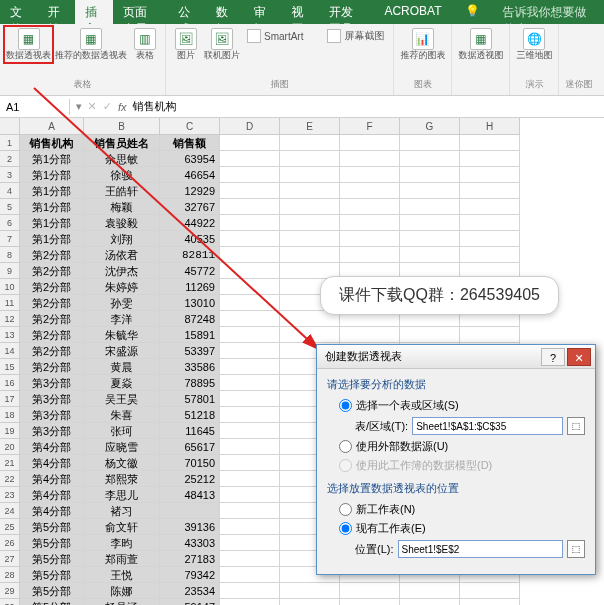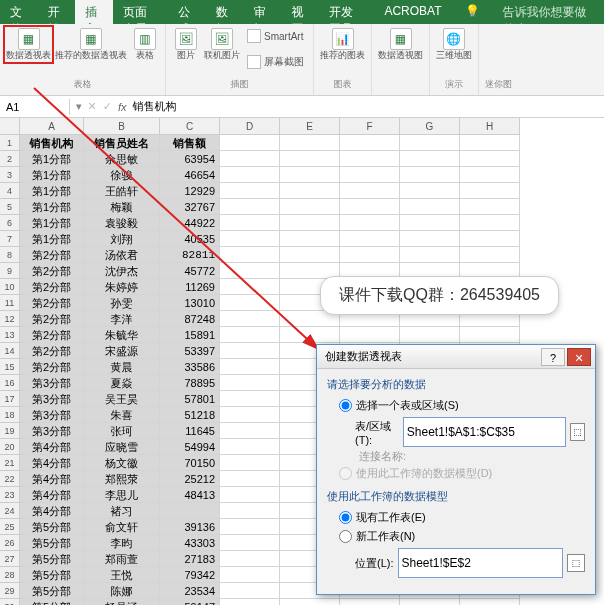--- a/index.html
+++ b/index.html
@@ -48,21 +48,21 @@
 .dlg-title { display: flex; align-items: center; height: 24px; background: linear-gradient(#fdfdfd,#e4e4e4); border-bottom: 1px solid #c8c8c8; padding: 0 4px 0 8px; }
 .dlg-title .t { flex: 1; font-size: 11px; }
 .dlg-title .wbtn { width: 24px; height: 18px; margin-left: 2px; text-align: center; line-height: 18px; font-size: 11px; border: 1px solid #b8b8b8; background: #f4f4f4; cursor: pointer; }
 .dlg-title .wbtn.close { background: #d04a3a; color: #fff; border-color: #a03428; }
 .dlg-body { padding: 8px 10px; }
 .dlg-body .sec { margin-bottom: 6px; }
 .dlg-body .sec-title { color: #1a4b8a; font-size: 11px; margin-bottom: 4px; }
 .dlg-body .radio-row { display: flex; align-items: center; gap: 4px; padding: 2px 0 2px 12px; font-size: 11px; }
 .dlg-body .radio-row input[type=radio], .dlg-body .radio-row input[type=checkbox] { margin: 0; }
 .dlg-body .inline-row { display: flex; align-items: center; gap: 4px; padding: 2px 0 2px 28px; font-size: 11px; }
-.dlg-body .txtin { flex: 1; border: 1px solid #7a9ecf; padding: 1px 3px; background: #fff; font-size: 12px; height: 30px; }
+.dlg-body .txtin { flex: 1; border: 1px solid #7a9ecf; padding: 1px 3px; background: #fff; font-size: 10px; height: 18px; }
 .dlg-body .refbtn { width: 18px; height: 18px; border: 1px solid #888; background: #fff; cursor: pointer; font-size: 9px; line-height: 16px; text-align: center; }
 .dlg-body .btn-dis { padding: 2px 10px; border: 1px solid #bbb; background: #eee; color: #aaa; font-size: 11px; }
 .dlg-body .sub-label { color: #999; padding-left: 32px; font-size: 11px; }
 </style>
 </head>
 <body>
 
 <div class="menubar">
   <div id="menutabs" style="display:flex">
       <div class="tab">文件</div>
@@ -101,21 +101,21 @@
   <div class="rgroup">
     <div class="icons" id="rg-illus">
         <div class="icobtn">
           <div class="ic">🖼</div>
           <div class="lbl">图片</div>
         </div>
         <div class="icobtn">
           <div class="ic">🖼</div>
           <div class="lbl">联机图片</div>
         </div>
-        <div style="display: flex; flex-direction: column; gap: 10px;">
+        <div style="display: flex; flex-direction: row; gap: 18px;">
           <div class="smallbtn"><span class="sic"></span>SmartArt</div>
           <div class="smallbtn"><span class="sic"></span>屏幕截图</div>
         </div>
       </div>
     <div class="glabel">插图</div>
   </div>
   <div class="rgroup">
     <div class="icons" id="rg-charts">
         <div class="icobtn">
           <div class="ic">📊</div>
@@ -390,21 +390,21 @@
         <div class="cell sel rgt" style="width: 60px;">11645</div>
         <div class="cell" style="width: 60px;"></div>
         <div class="cell" style="width: 60px;"></div>
         <div class="cell" style="width: 60px;"></div>
         <div class="cell" style="width: 60px;"></div>
         <div class="cell" style="width: 60px;"></div>
       </div>
       <div class="crow">
         <div class="cell sel ctr" style="width: 64px;">第4分部</div>
         <div class="cell sel ctr" style="width: 76px;">应晓雪</div>
-        <div class="cell sel rgt" style="width: 60px;">54994</div>
+        <div class="cell sel rgt" style="width: 60px;">65617</div>
         <div class="cell" style="width: 60px;"></div>
         <div class="cell" style="width: 60px;"></div>
         <div class="cell" style="width: 60px;"></div>
         <div class="cell" style="width: 60px;"></div>
         <div class="cell" style="width: 60px;"></div>
       </div>
       <div class="crow">
         <div class="cell sel ctr" style="width: 64px;">第4分部</div>
         <div class="cell sel ctr" style="width: 76px;">杨文徽</div>
         <div class="cell sel rgt" style="width: 60px;">70150</div>
@@ -531,35 +531,38 @@
       <div class="sec-title">请选择要分析的数据</div>
       <label class="radio-row">
           <input type="radio" checked="" style="">
           <span>选择一个表或区域(S)</span>
         </label>
       <div class="inline-row">
         <span>表/区域(T):</span>
         <input class="txtin" value="Sheet1!$A$1:$C$35" style="">
         <span class="refbtn">⬚</span>
       </div>
-      <div class="sub-label">连接名称:</div>
+      <label class="radio-row">
+          <input type="radio" style="">
+          <span>使用外部数据源(U)</span>
+        </label>
       <label class="radio-row" style="color:#aaa">
           <input type="radio" disabled="" style="">
           <span>使用此工作簿的数据模型(D)</span>
         </label>
     </div>
     <div class="sec">
-      <div class="sec-title">使用此工作簿的数据模型</div>
+      <div class="sec-title">选择放置数据透视表的位置</div>
+      <label class="radio-row">
+          <input type="radio" style="">
+          <span>新工作表(N)</span>
+        </label>
       <label class="radio-row">
           <input type="radio" checked="" style="">
           <span>现有工作表(E)</span>
-        </label>
-      <label class="radio-row">
-          <input type="radio" style="">
-          <span>新工作表(N)</span>
         </label>
       <div class="inline-row">
         <span>位置(L):</span>
         <input class="txtin" value="Sheet1!$E$2" style="">
         <span class="refbtn">⬚</span>
       </div>
     </div>
 
   </div>
 

